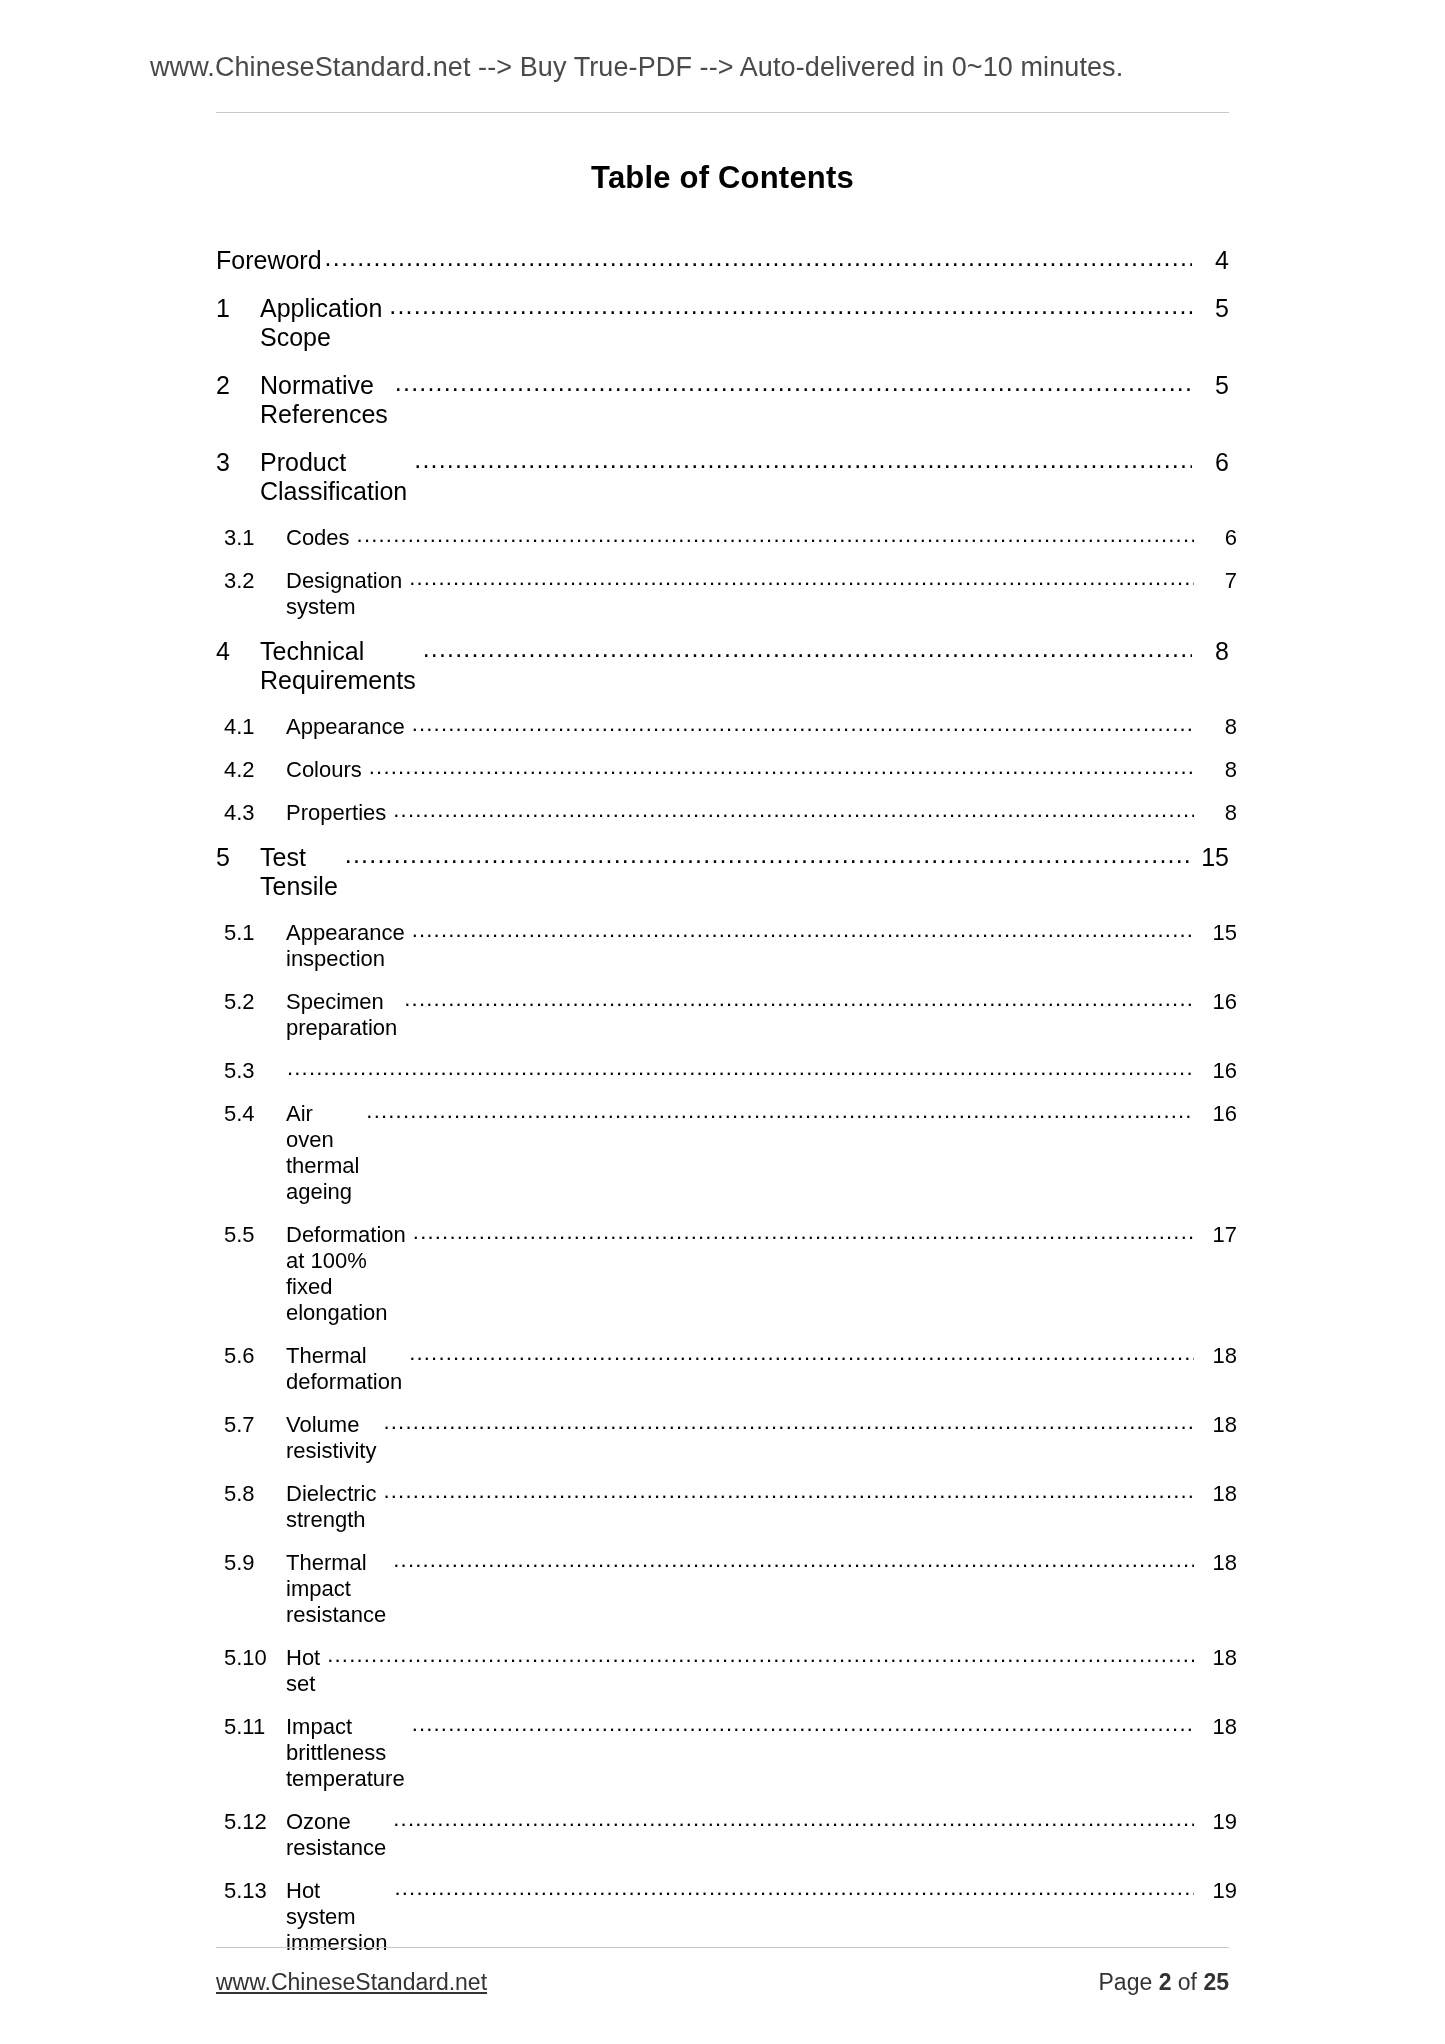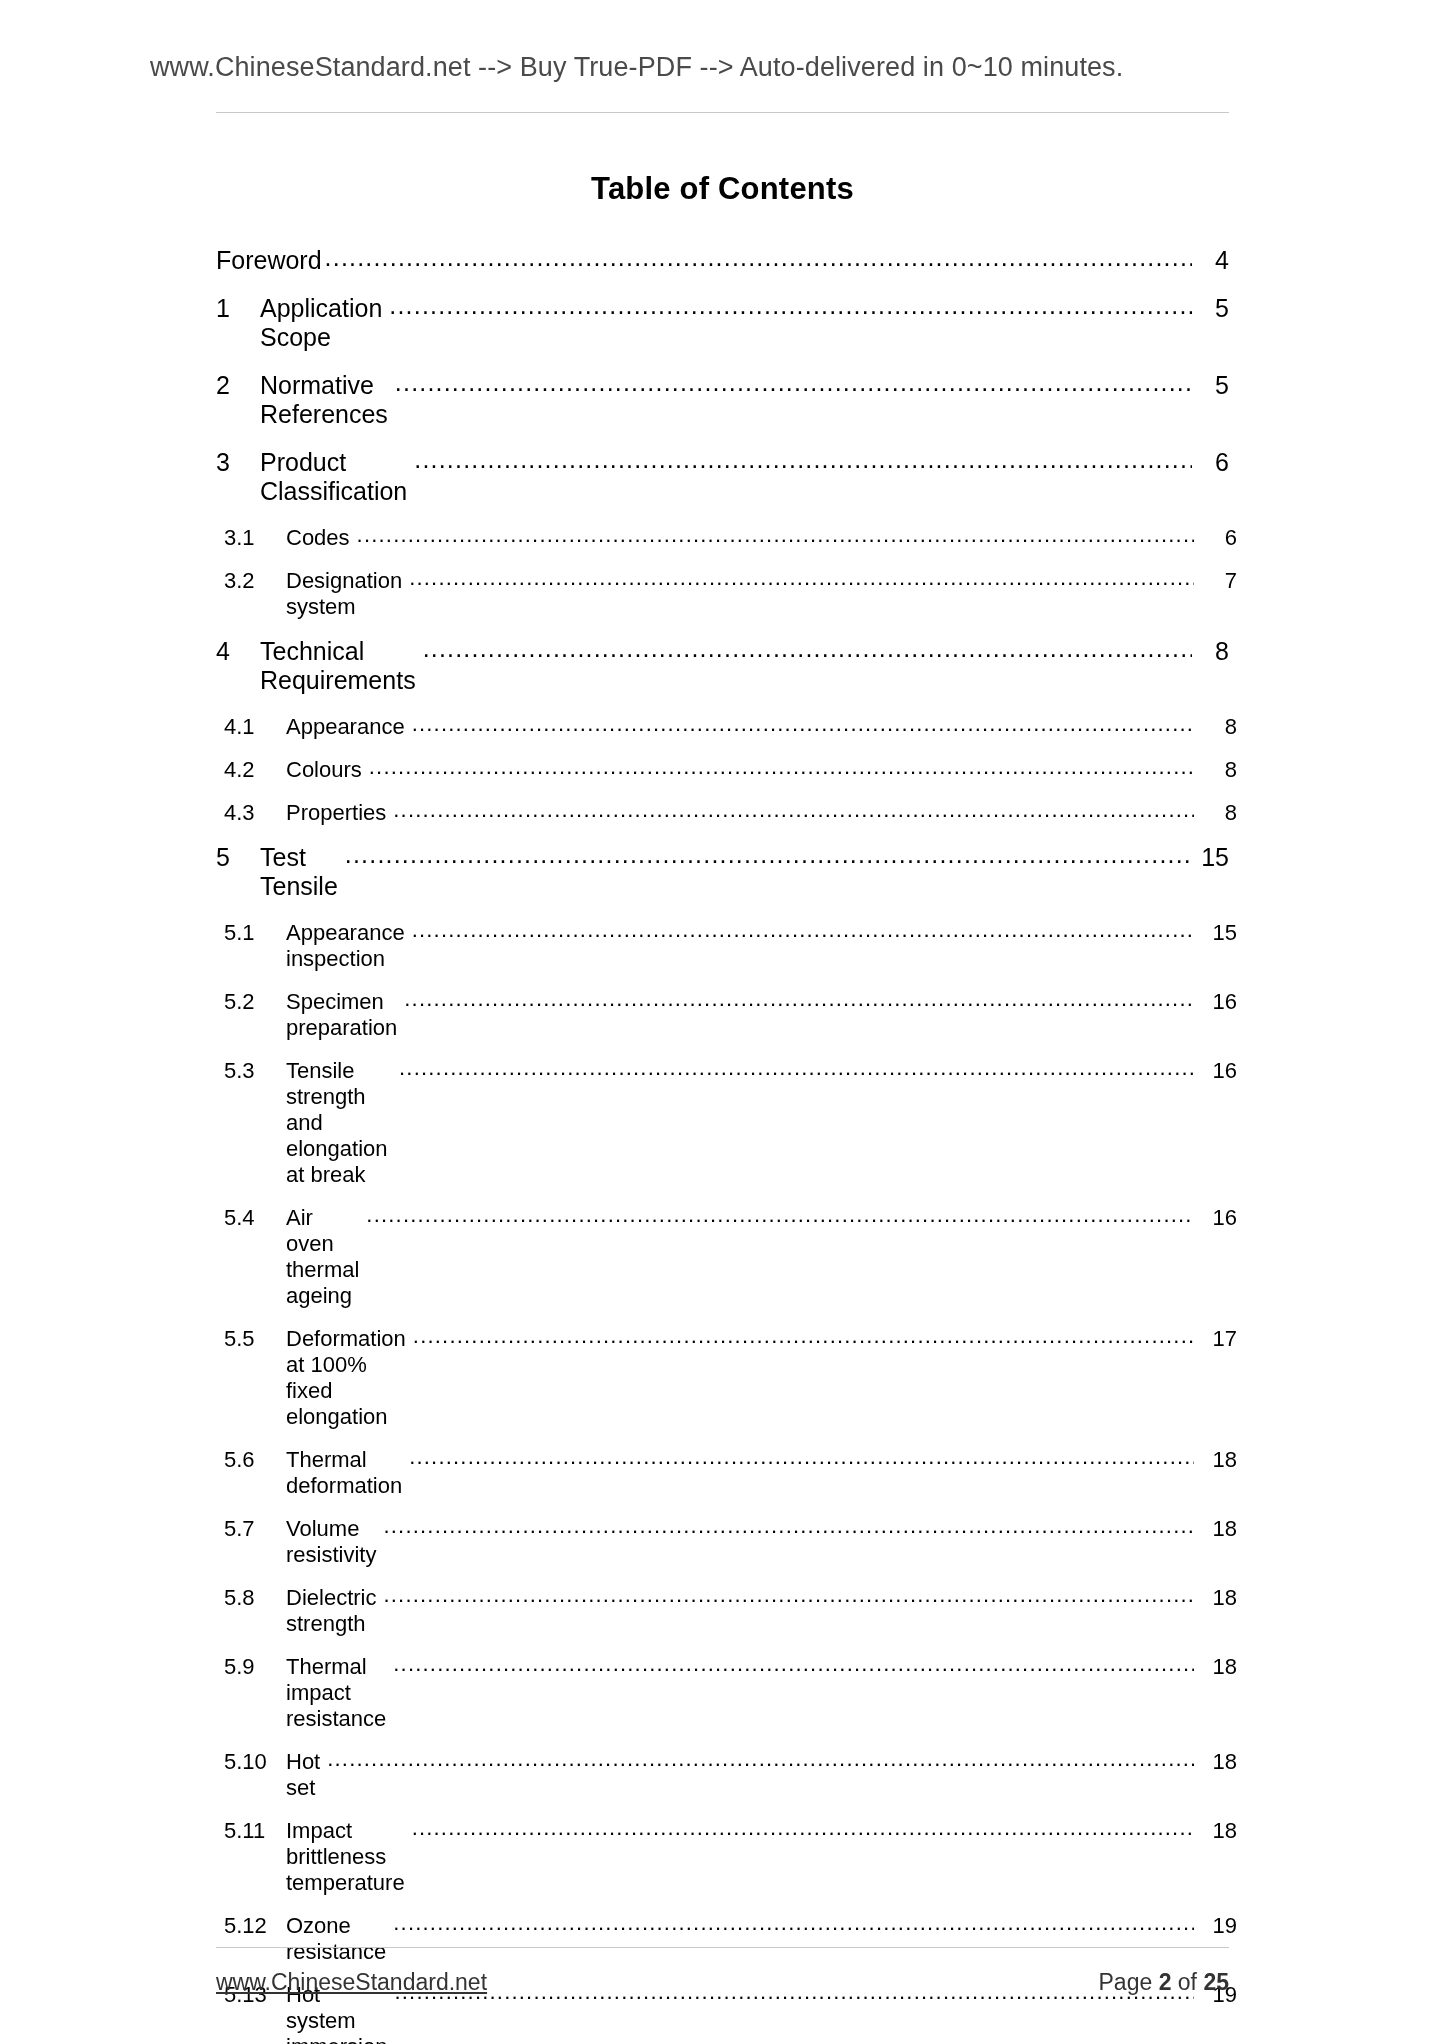--- a/index.html
+++ b/index.html
@@ -50,21 +50,21 @@
   .header-rule {
     position: absolute;
     top: 112px;
     left: 216px;
     width: 1013px;
     height: 1px;
     background: #c9c9c9;
   }
   .toc-title {
     position: absolute;
-    top: 171px;
+    top: 160px;
     left: 0;
     width: 1445px;
     text-align: center;
     font-size: 31px;
     font-weight: bold;
     letter-spacing: 0.2px;
   }
   .toc {
     position: absolute;
     top: 246px;
@@ -236,21 +236,20 @@
         <span class="pagenum">15</span>
       </div>
       <div class="toc-row lvl2">
         <span class="num">5.2</span>
         <span class="label">Specimen preparation</span>
         <span class="leader">................................................................................................................................................................................................................................................................................................................................................................................................................</span>
         <span class="pagenum">16</span>
       </div>
       <div class="toc-row lvl2">
         <span class="num">5.3</span>
-        <span class="label">Tensile strength and elongation at break</span>
         <span class="leader">................................................................................................................................................................................................................................................................................................................................................................................................................</span>
         <span class="pagenum">16</span>
       </div>
       <div class="toc-row lvl2">
         <span class="num">5.4</span>
         <span class="label">Air oven thermal ageing</span>
         <span class="leader">................................................................................................................................................................................................................................................................................................................................................................................................................</span>
         <span class="pagenum">16</span>
       </div>
       <div class="toc-row lvl2">

